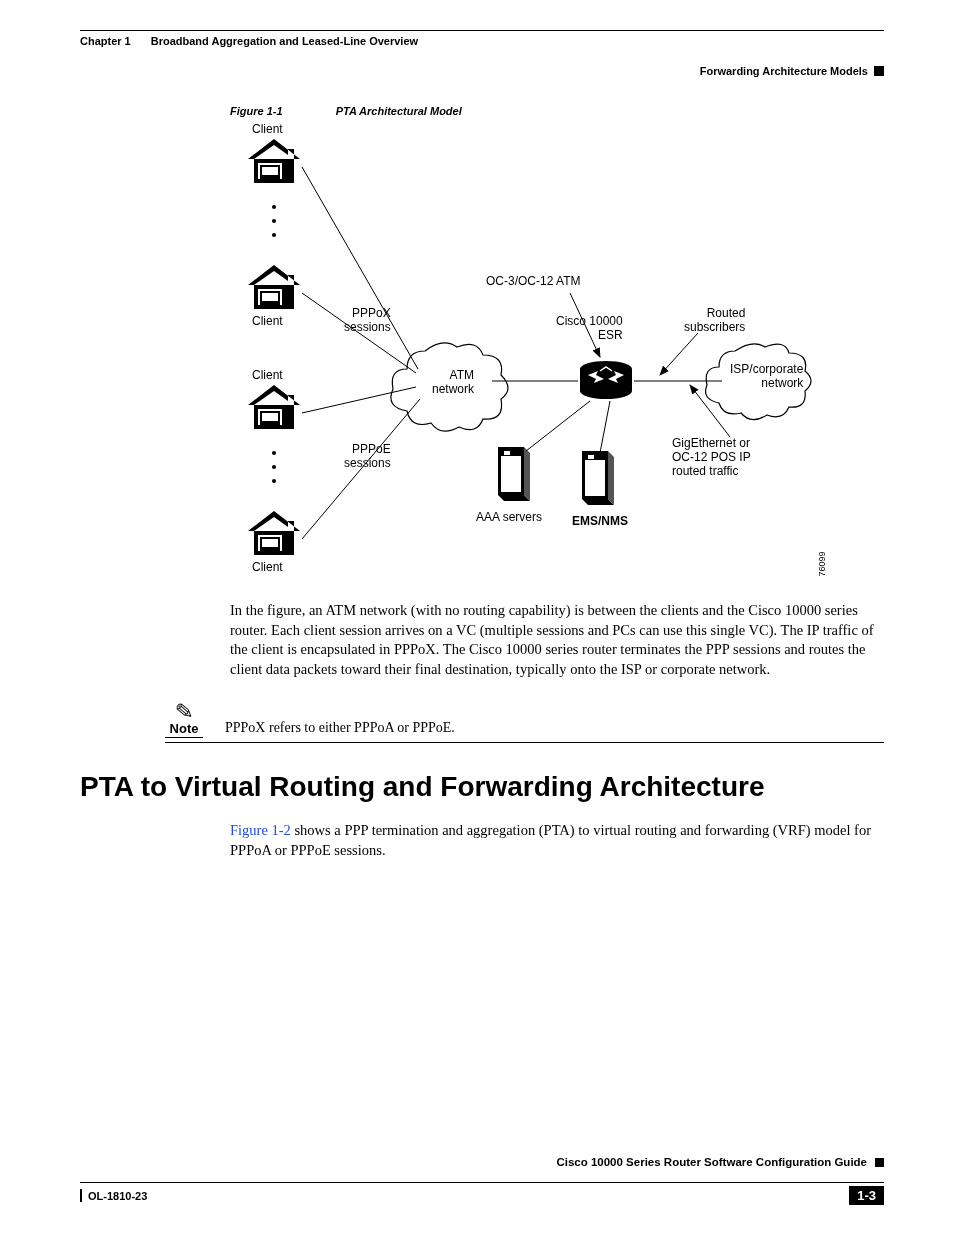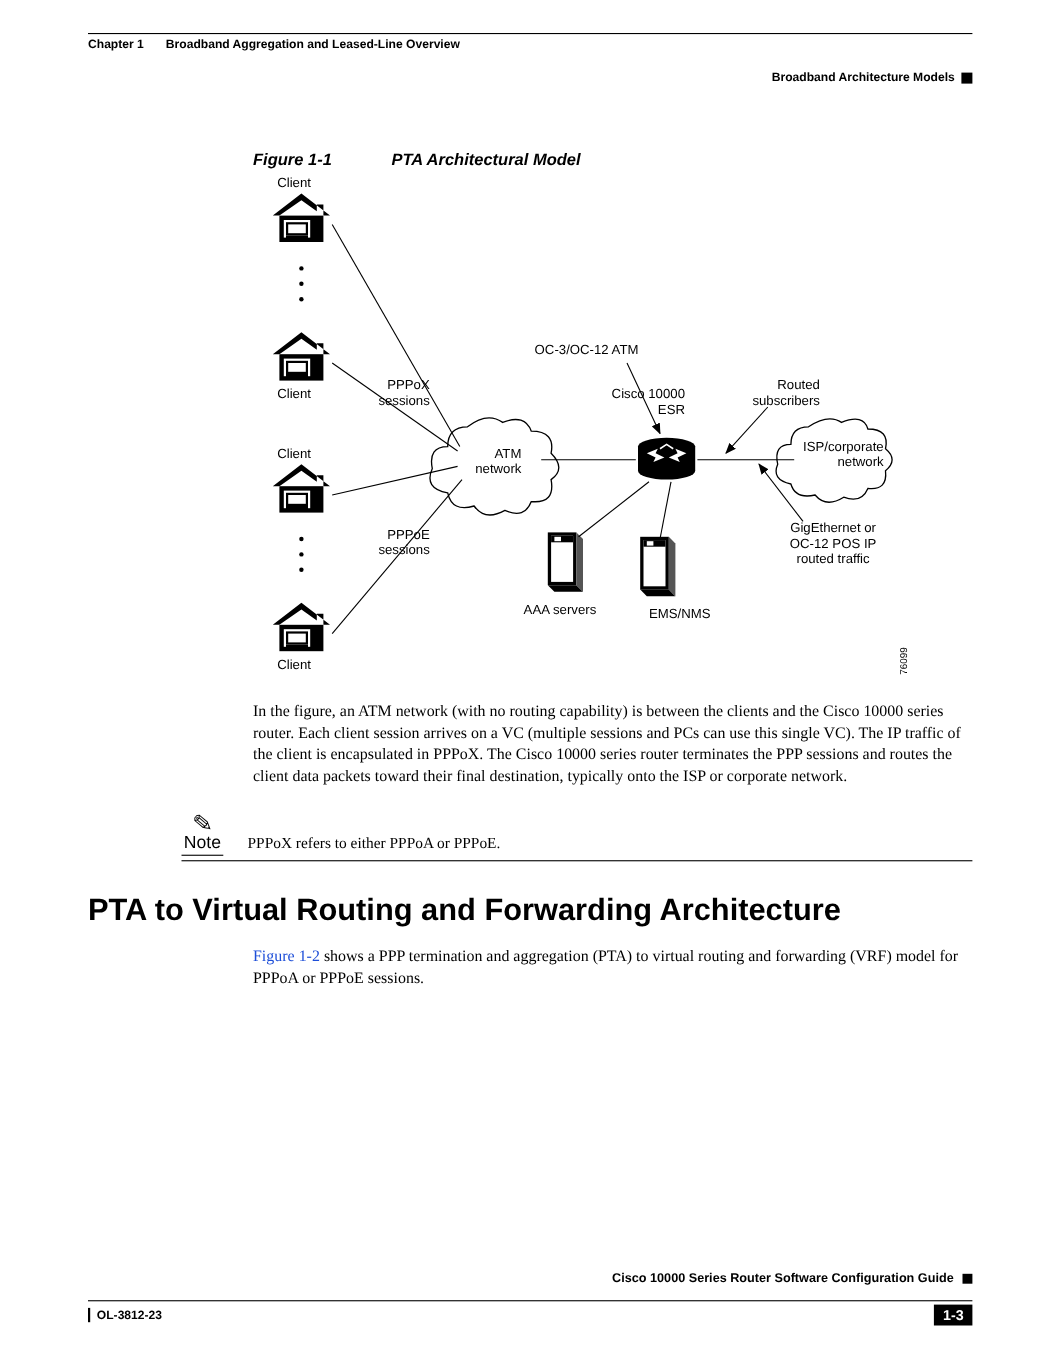--- a/index.html
+++ b/index.html
@@ -46,22 +46,22 @@
     background:#000;
   }
   .content {
     margin-left: 150px;
     margin-right: 0px;
   }
   .fig-caption {
     font-family: Arial, Helvetica, sans-serif;
     font-style: italic;
     font-weight: bold;
-    font-size: 15px;
-    margin-top: 60px;
+    font-size: 11px;
+    margin-top: 28px;
     margin-bottom: 6px;
   }
   .fig-caption .figlabel { margin-right: 50px; }
   .figure-box {
     width: 600px;
     height: 460px;
     position: relative;
     font-family: Arial, Helvetica, sans-serif;
     font-size: 12px;
   }
@@ -89,21 +89,21 @@
     border-bottom: 1.5px solid #000;
     padding-bottom:1px;
     min-width:38px;
   }
   .pencil-icon {
     font-size: 22px;
     line-height: 1;
     transform: rotate(-5deg);
     margin-bottom:-2px;
   }
-  .note-label { font-family: Arial, Helvetica, sans-serif; font-weight:normal; font-size:16px;}
+  .note-label { font-family: Arial, Helvetica, sans-serif; font-weight:bold; font-size:13px;}
   .note-text { font-size:14px; padding-bottom:2px;}
   .h2 {
     font-family: Arial, Helvetica, sans-serif;
     font-weight: bold;
     font-size: 28px;
     margin-top: 28px;
     margin-left: 0px;
   }
   .link { color: #1d4ed8; }
   .footer {
@@ -166,21 +166,21 @@
 
   <div class="header-line"></div>
   <div class="header-row">
     <div class="header-left">
       <span>Chapter 1</span>
       <span>Broadband Aggregation and Leased-Line Overview</span>
     </div>
   </div>
   <div class="header-row" style="justify-content:flex-end">
     <div class="header-right">
-      <span>Broadband Architecture Models</span>
+      <span>Forwarding Architecture Models</span>
       <span class="header-box"></span>
     </div>
   </div>
 
   <div class="content">
     <div class="fig-caption">
       <span class="figlabel">Figure 1-1</span>
       <span>PTA Architectural Model</span>
     </div>
 
@@ -269,26 +269,26 @@
       <div class="lbl" style="left:202px; top:246px; white-space:pre;">ATM
 network</div>
 
       <div class="lbl" style="left:256px; top:152px;">OC-3/OC-12 ATM</div>
       <div class="lbl" style="left:326px; top:192px; white-space:pre;">Cisco 10000
 ESR</div>
       <div class="lbl" style="left:454px; top:184px; white-space:pre;">Routed
 subscribers</div>
       <div class="lbl" style="left:500px; top:240px; white-space:pre;">ISP/corporate
 network</div>
-      <div class="lbl" style="left:488px; top:314px; white-space:pre; text-align:center;">GigEthernet or
+      <div class="lbl" style="left:442px; top:314px; white-space:pre; text-align:left;">GigEthernet or
 OC-12 POS IP
 routed traffic</div>
 
       <div class="lbl" style="left:246px; top:388px;">AAA servers</div>
-      <div class="lbl" style="left:360px; top:392px;">EMS/NMS</div>
+      <div class="lbl" style="left:342px; top:392px;font-weight:bold;">EMS/NMS</div>
 
       <div class="vert-id">76099</div>
     </div>
 
     <div class="body-para">In the figure, an ATM network (with no routing capability) is between the clients and the Cisco 10000 series router. Each client session arrives on a VC (multiple sessions and PCs can use this single VC). The IP traffic of the client is encapsulated in PPPoX. The Cisco 10000 series router terminates the PPP sessions and routes the client data packets toward their final destination, typically onto the ISP or corporate network.</div>
   </div>
 
   <div class="note-wrap">
     <div class="note-row">
       <div class="note-label-col">
@@ -308,19 +308,19 @@
   </div>
 
   <div class="footer">
     <div class="footer-top">
       <span>Cisco 10000 Series Router Software Configuration Guide</span>
       <span class="mini-box"></span>
     </div>
     <div class="footer-bottom">
       <div class="footer-left">
         <span class="tick"></span>
-        <span>OL-3812-23</span>
+        <span>OL-1810-23</span>
       </div>
       <div class="page-num">1-3</div>
     </div>
   </div>
 
 </div>
 
 </body></html>

